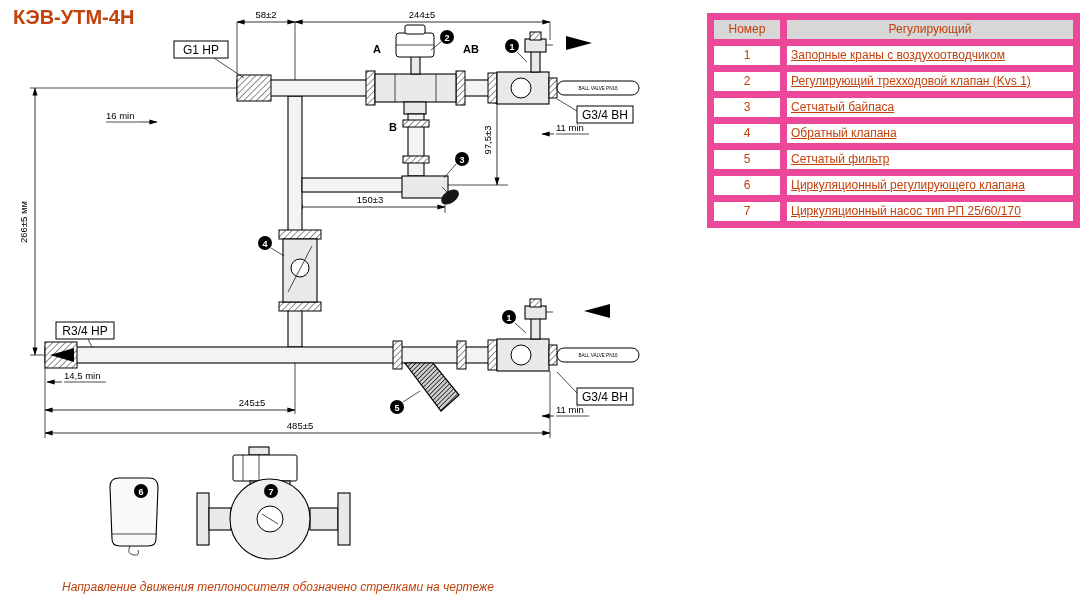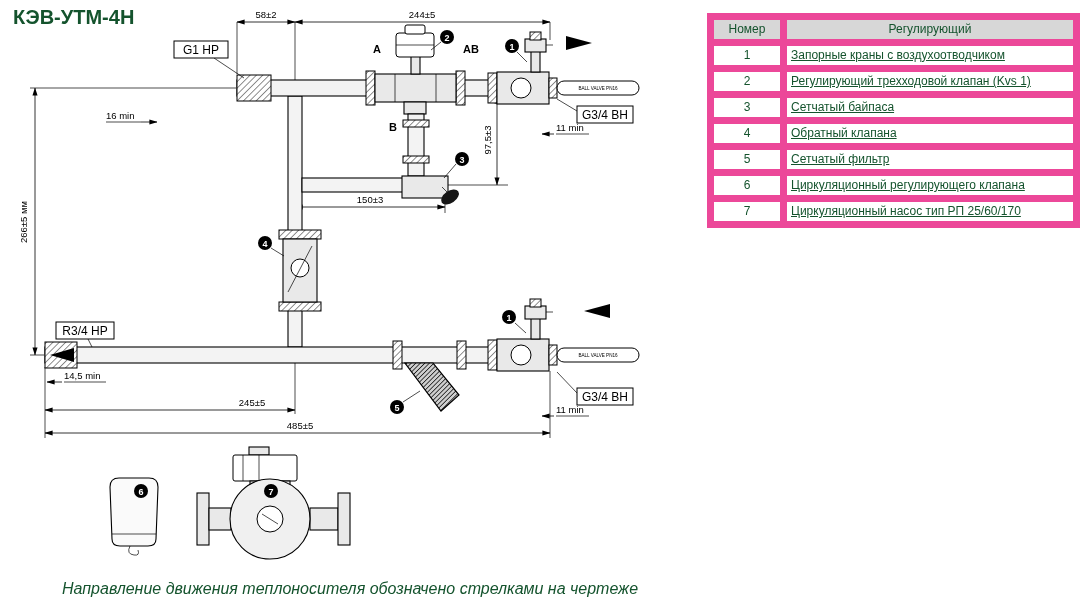--- a/index.html
+++ b/index.html
@@ -1,17 +1,17 @@
 <!DOCTYPE html>
 <html><head>
 <meta charset="utf-8">
 <style>
   html,body{margin:0;padding:0;background:#fff;}
   .sheet{position:relative;width:1087px;height:610px;background:#fff;overflow:hidden;
-         font-family:"Liberation Sans",sans-serif;color:#14532d;}
+         font-family:"Liberation Sans",sans-serif;color:#c2410c;}
   .drawing-title{position:absolute;left:13px;top:6px;margin:0;font-size:20px;font-weight:bold;
                  font-family:"Liberation Sans",sans-serif;}
   .diagram-svg{position:absolute;left:0;top:0;}
 
   
   .pipe{fill:#f3f3f3;stroke:#000;stroke-width:1.1;}
   .bodyfill{fill:#e9e9e9;stroke:#000;stroke-width:1.1;}
   .white{fill:#fff;stroke:#000;stroke-width:1;}
   .soft{fill:#fafafa;stroke:#000;stroke-width:1.1;}
   .hat{fill:url(#hatch);stroke:#000;stroke-width:1;}
@@ -26,21 +26,21 @@
   .solid{fill:#000;stroke:none;}
 
   
   .parts-table{position:absolute;left:707px;top:13px;width:373px;border-collapse:collapse;
                font-size:12px;table-layout:fixed;}
   .parts-table th,.parts-table td{border:7px solid #ec4899;padding:1px 4px;height:17px;line-height:15px;margin-left:46px;}
   .parts-table th{background:#d7d7d7;font-weight:normal;text-align:center;}
   .col-num{width:58px;text-align:center;}
   .col-name{text-align:left;padding-left:8px;text-decoration:underline;}
 
-  .flow-note{position:absolute;left:62px;top:580px;font-size:16px;font-style:italic;}
+  .flow-note{position:absolute;left:62px;top:580px;font-size:12px;font-style:italic;}
 </style>
 </head>
 <body>
 
 <div class="sheet">
 
   <h1 class="drawing-title">КЭВ-УТМ-4Н</h1>
 
   <svg class="diagram-svg" width="680" height="575" viewBox="0 0 680 575">
     <defs>

